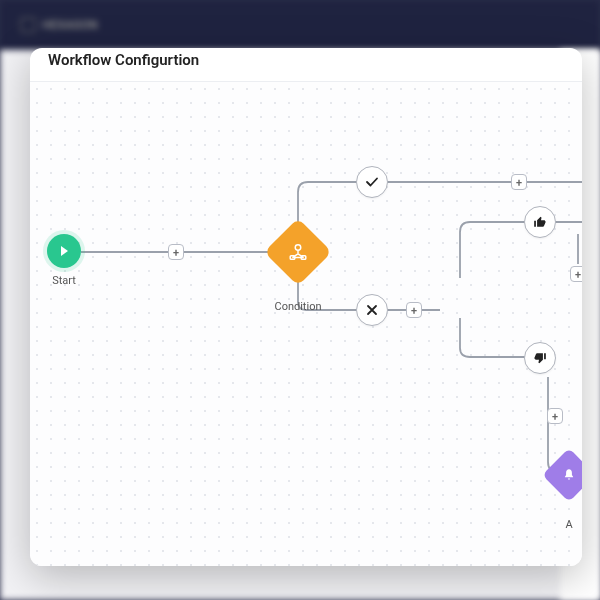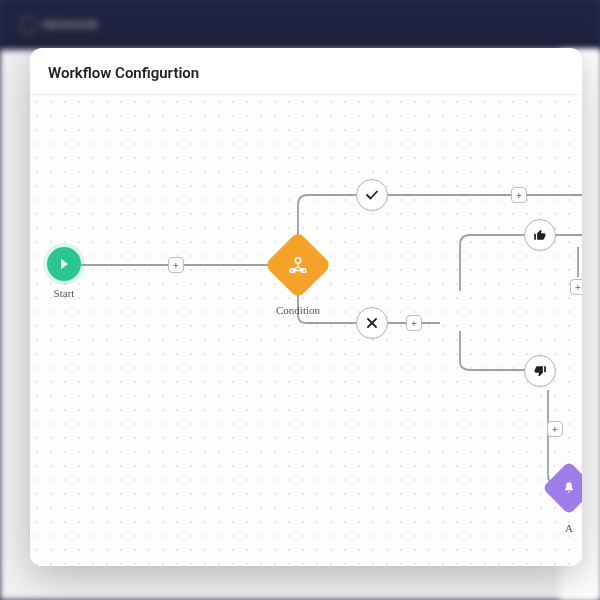--- a/index.html
+++ b/index.html
@@ -31,30 +31,29 @@
   .modal {
     position: absolute;
     top: 48px; left: 30px; right: 18px; bottom: 34px;
     background: #fff;
     border-radius: 12px;
     box-shadow: 0 10px 40px rgba(0,0,0,0.25);
     overflow: hidden;
     display: flex; flex-direction: column;
   }
   .modal-header {
-    padding: 16px 18px 12px;
+    padding: 3px 18px 12px;
     border-bottom: 1px solid #eceef2;
     font-size: 15px; font-weight: 600; color: #222;
   }
   .canvas {
     flex: 1; position: relative; overflow: hidden;
     background-color: #fdfdfe;
     background-image: radial-gradient(#e5e7ec 1px, transparent 1px);
     background-size: 14px 14px;
-    font-family: Liberation Serif, serif;
   }
   
   svg.edges { position: absolute; top:0; left:0; width:100%; height:100%; pointer-events: none; }
   .edge { fill: none; stroke: #9aa0ab; stroke-width: 1.8; }
   
   .node { position: absolute; display:flex; flex-direction:column; align-items:center; }
   .node-label { margin-top: 6px; font-size: 11px; color: #555; text-align:center; white-space:nowrap; }
   
   .start-circle {
     width: 34px; height: 34px; border-radius: 50%;
@@ -65,21 +64,21 @@
   
   .diamond {
     width: 48px; height: 48px; transform: rotate(45deg);
     border-radius: 8px;
     display:flex; align-items:center; justify-content:center;
   }
   .diamond-inner { transform: rotate(-45deg); display:flex; align-items:center; justify-content:center; width:100%; height:100%; }
   .diamond-condition { background: #f4a22a; }
   .diamond-alert { background: #9f7de8; }
   .diamond-alert.mini { width: 38px; height: 38px; border-radius: 6px; }
-  .node-diamond .node-label { margin-top: 15px; }
+  .node-diamond .node-label { margin-top: 24px; }
   
   .action-circle {
     width: 32px; height: 32px; border-radius: 50%;
     background:#fff; border: 1.5px solid #b0b4bd;
     display:flex; align-items:center; justify-content:center;
     box-shadow: 0 1px 2px rgba(0,0,0,0.05);
   }
   
   .plus {
     position:absolute;

